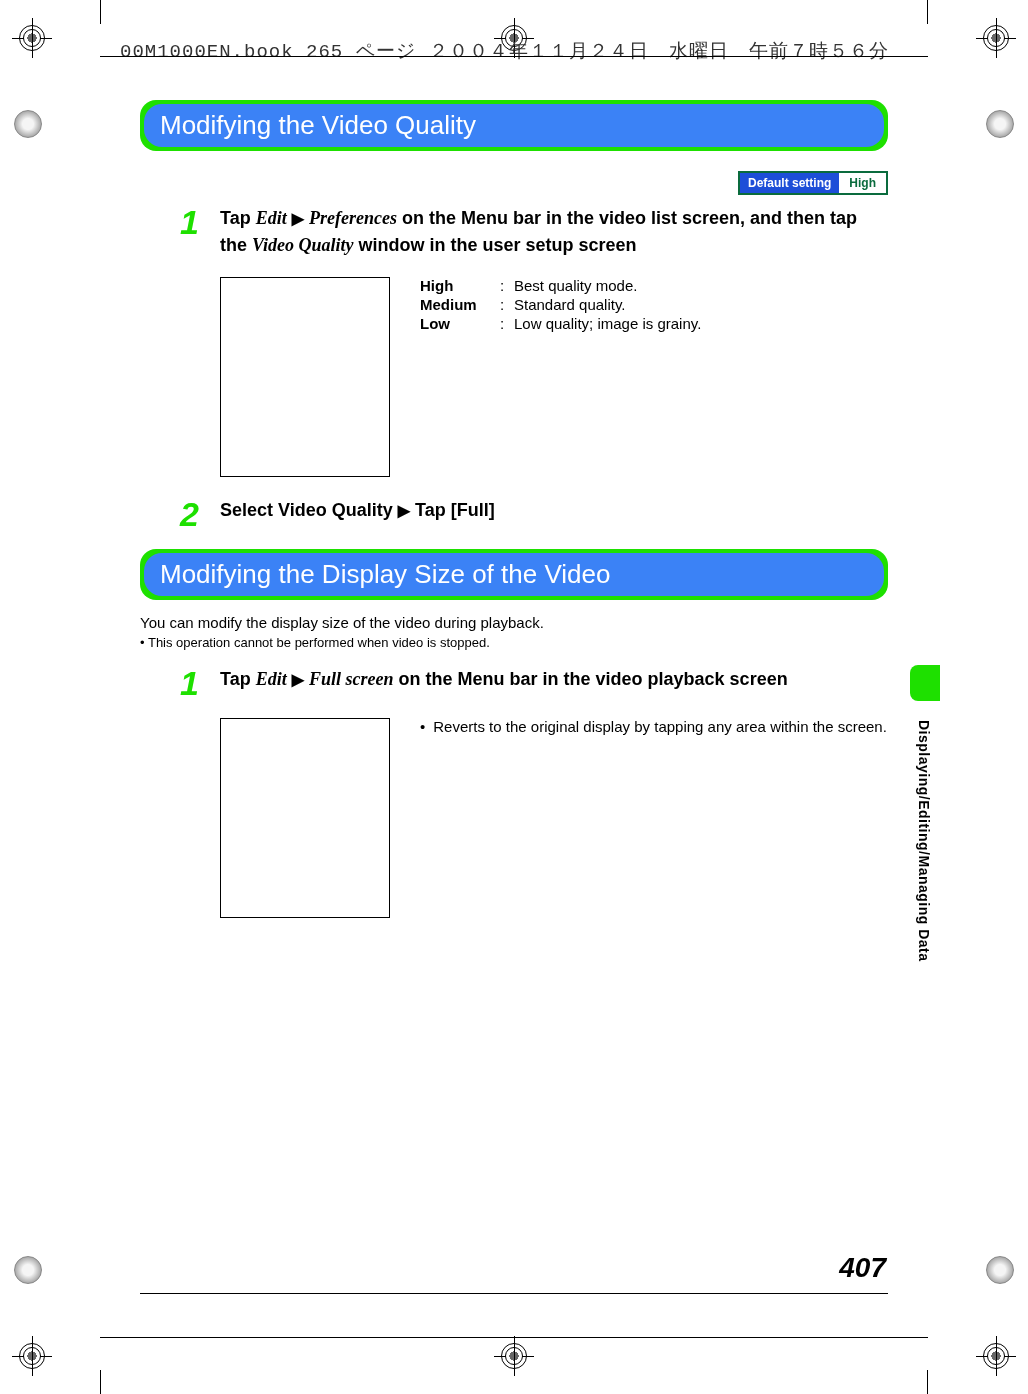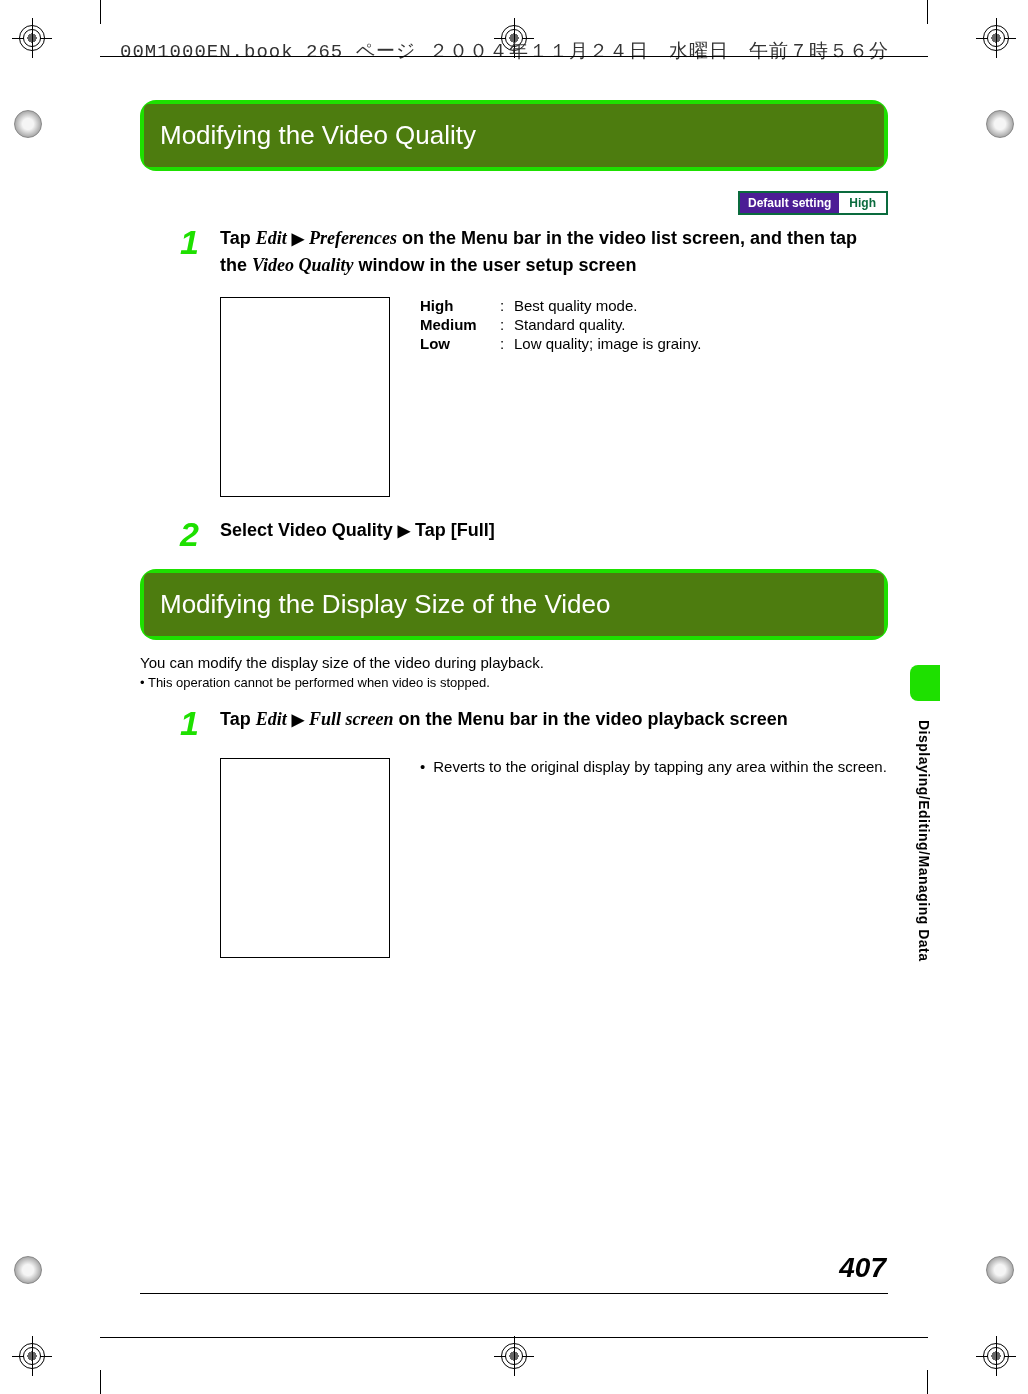--- a/index.html
+++ b/index.html
@@ -55,38 +55,38 @@
       right: 140px;
     }
 
     .section-heading {
       background: #1ee000;
       border-radius: 16px;
       padding: 4px;
       margin-bottom: 14px;
     }
     .section-heading-inner {
-      background: #4d7c0f;
-      border-radius: 5px;
+      background: #3b82f6;
+      border-radius: 18px;
       color: #fff;
       font-size: 26px;
-      padding: 16px 16px;
+      padding: 6px 16px;
       font-weight: normal;
     }
 
     .default-badge {
       float: right;
       margin: 6px 0 10px 0;
       border: 2px solid #0a6b3d;
       display: flex;
       font-size: 12px;
       font-weight: bold;
     }
     .default-badge .lab {
-      background: #4c1d95;
+      background: #1d4ed8;
       color: #fff;
       padding: 3px 8px;
     }
     .default-badge .val {
       color: #0a6b3d;
       padding: 3px 10px;
     }
 
     .step {
       display: flex;

